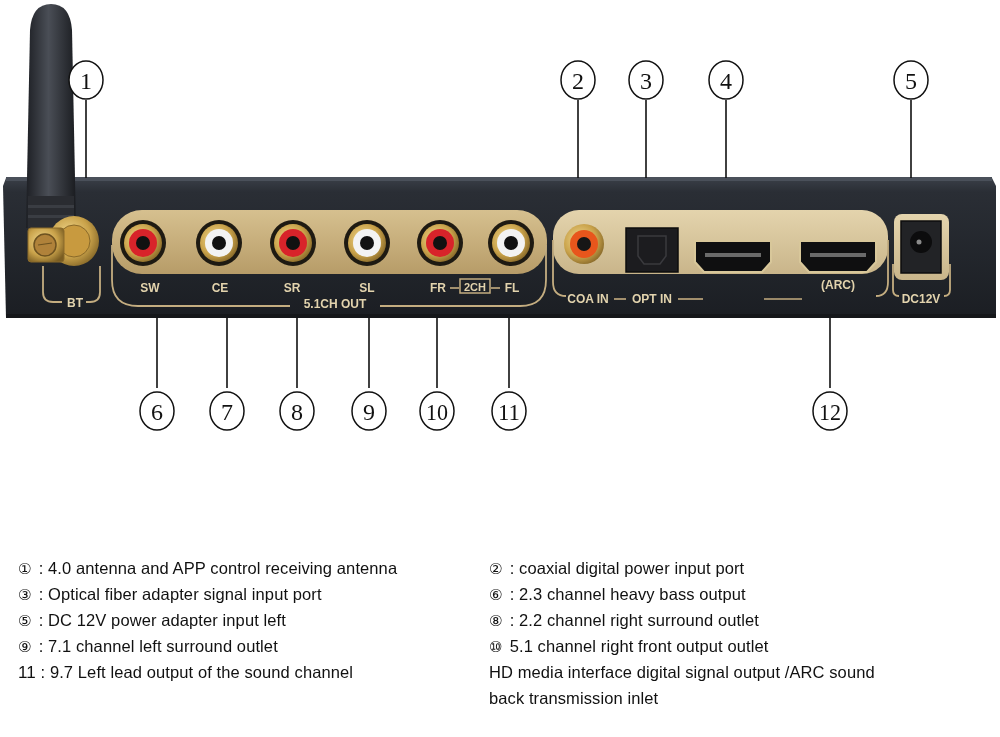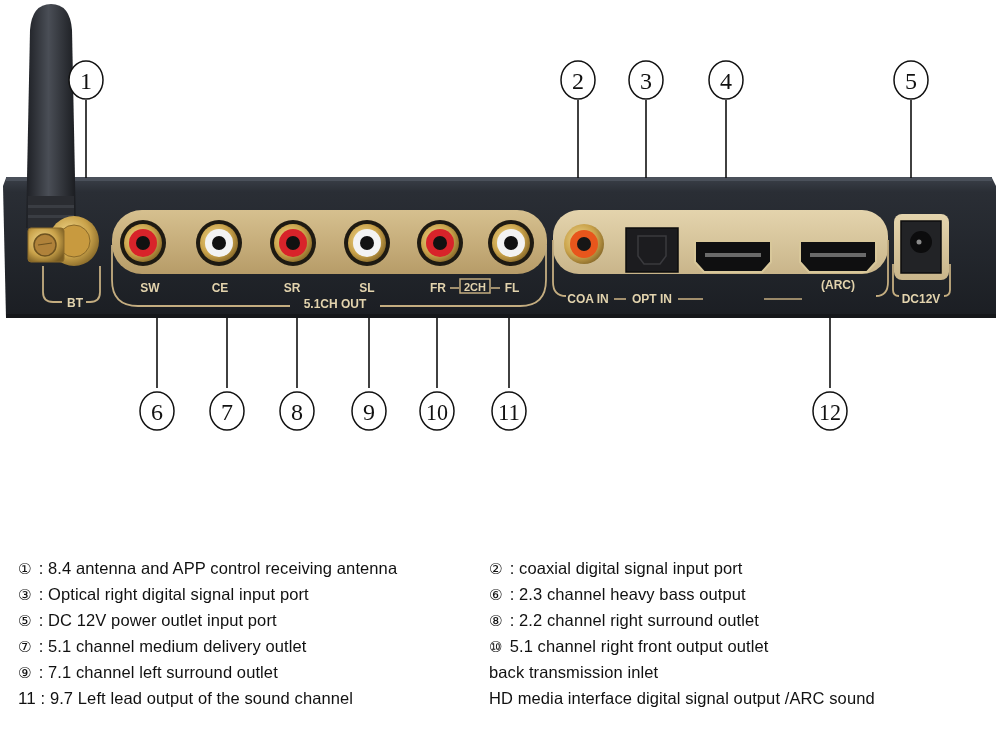--- a/index.html
+++ b/index.html
@@ -231,28 +231,27 @@
       <g>
         <line x1="830" y1="318" x2="830" y2="388" stroke="#111" stroke-width="1.6"></line>
         <ellipse cx="830" cy="411" rx="17" ry="19" fill="#fff" stroke="#111" stroke-width="1.5"></ellipse>
         <text x="830" y="420" text-anchor="middle" class="callout-num" fill="#111" font-size="21" textLength="22" lengthAdjust="spacingAndGlyphs">12</text>
       </g>
     </g>
 </svg>
 
 <div class="legend">
   <div class="legend-col left">
-    <div class="legend-row"><span class="mk">①</span><span> : 8.4 antenna and APP control receiving antenna</span></div>
-    <div class="legend-row"><span class="mk">③</span><span> : Optical right digital signal input port</span></div>
-    <div class="legend-row"><span class="mk">⑤</span><span> : DC 12V power outlet input port</span></div>
-    <div class="legend-row"><span class="mk">⑦</span><span> : 5.1 channel medium delivery outlet</span></div>
+    <div class="legend-row"><span class="mk">①</span><span> : 4.0 antenna and APP control receiving antenna</span></div>
+    <div class="legend-row"><span class="mk">③</span><span> : Optical fiber adapter signal input port</span></div>
+    <div class="legend-row"><span class="mk">⑤</span><span> : DC 12V power adapter input left</span></div>
     <div class="legend-row"><span class="mk">⑨</span><span> : 7.1 channel left surround outlet</span></div>
     <div class="legend-row plain"><span class="mk">11</span><span> : 9.7 Left lead output of the sound channel</span></div>
   </div>
   <div class="legend-col right">
-    <div class="legend-row"><span class="mk">②</span><span> : coaxial digital signal input port</span></div>
+    <div class="legend-row"><span class="mk">②</span><span> : coaxial digital power input port</span></div>
     <div class="legend-row"><span class="mk">⑥</span><span> : 2.3 channel heavy bass output</span></div>
     <div class="legend-row"><span class="mk">⑧</span><span> : 2.2 channel right surround outlet</span></div>
     <div class="legend-row"><span class="mk">⑩</span><span> 5.1 channel right front output outlet</span></div>
+    <div class="legend-row"><span> HD media interface digital signal output /ARC sound</span></div>
     <div class="legend-row"><span>back transmission inlet</span></div>
-    <div class="legend-row"><span> HD media interface digital signal output /ARC sound</span></div>
   </div>
 </div>
 
 </body></html>

